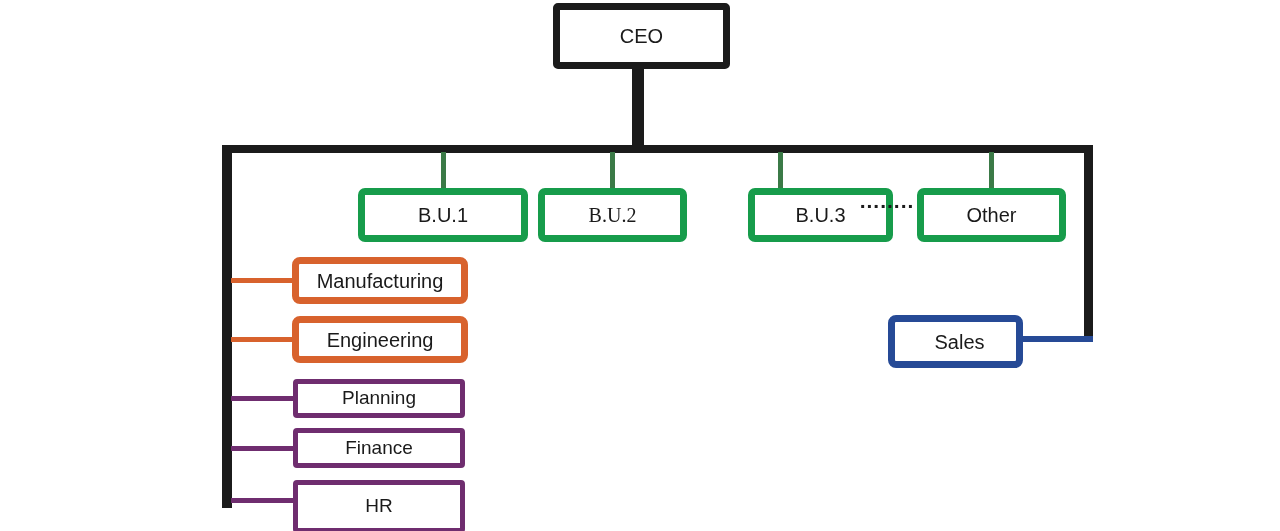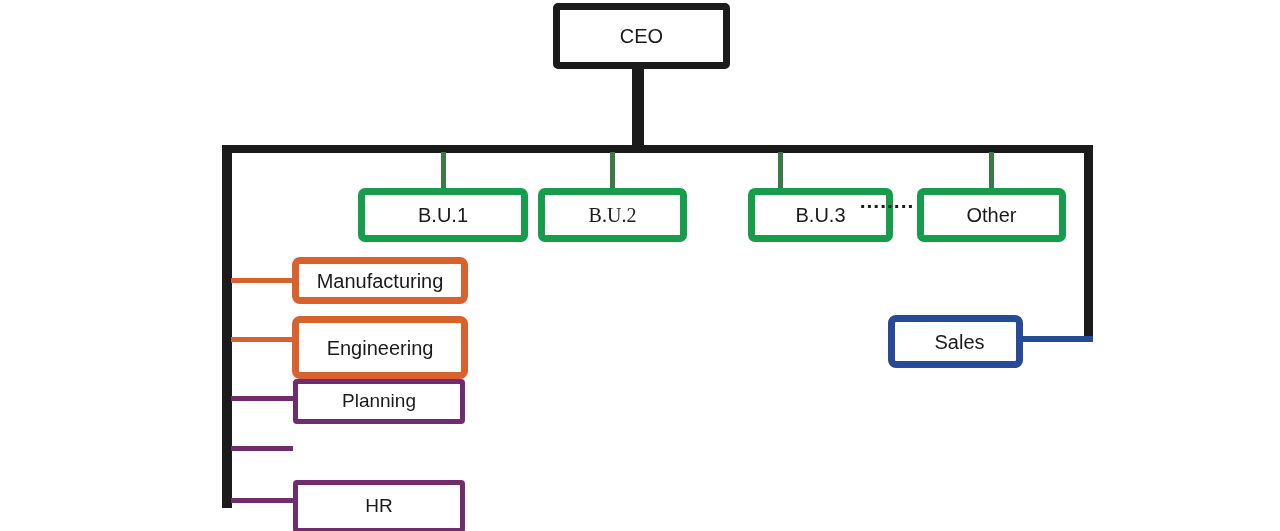--- a/index.html
+++ b/index.html
@@ -66,26 +66,29 @@
     <span>B.U.3</span>
   </div>
   <div class="dots" style="left:853px;top:190px;width:68px;height:28px;">........</div>
   <div class="box b-green" style="left:917px;top:188px;width:149px;height:54px;">
     <span>Other</span>
   </div>
 
   <div class="box b-orange" style="left:292px;top:257px;width:176px;height:47px;">
     <span>Manufacturing</span>
   </div>
-  <div class="box b-orange" style="left:292px;top:316px;width:176px;height:63px;">
+  <div class="box b-orange" style="left:292px;top:316px;width:176px;height:47px;">
     <span>Engineering</span>
   </div>
 
-  <div class="box b-purple" style="left:293px;top:379px;width:172px;height:45px;">
+  <div class="box b-purple" style="left:293px;top:379px;width:172px;height:39px;">
     <span>Planning</span>
+  </div>
+  <div class="box b-purple" style="left:293px;top:428px;width:172px;height:40px;">
+    <span>Finance</span>
   </div>
   <div class="box b-purple" style="left:293px;top:480px;width:172px;height:53px;">
     <span>HR</span>
   </div>
 
   <div class="box b-blue" style="left:888px;top:315px;width:135px;height:53px;padding-left:8px;">
     <span>Sales</span>
   </div>
 
 </div>

